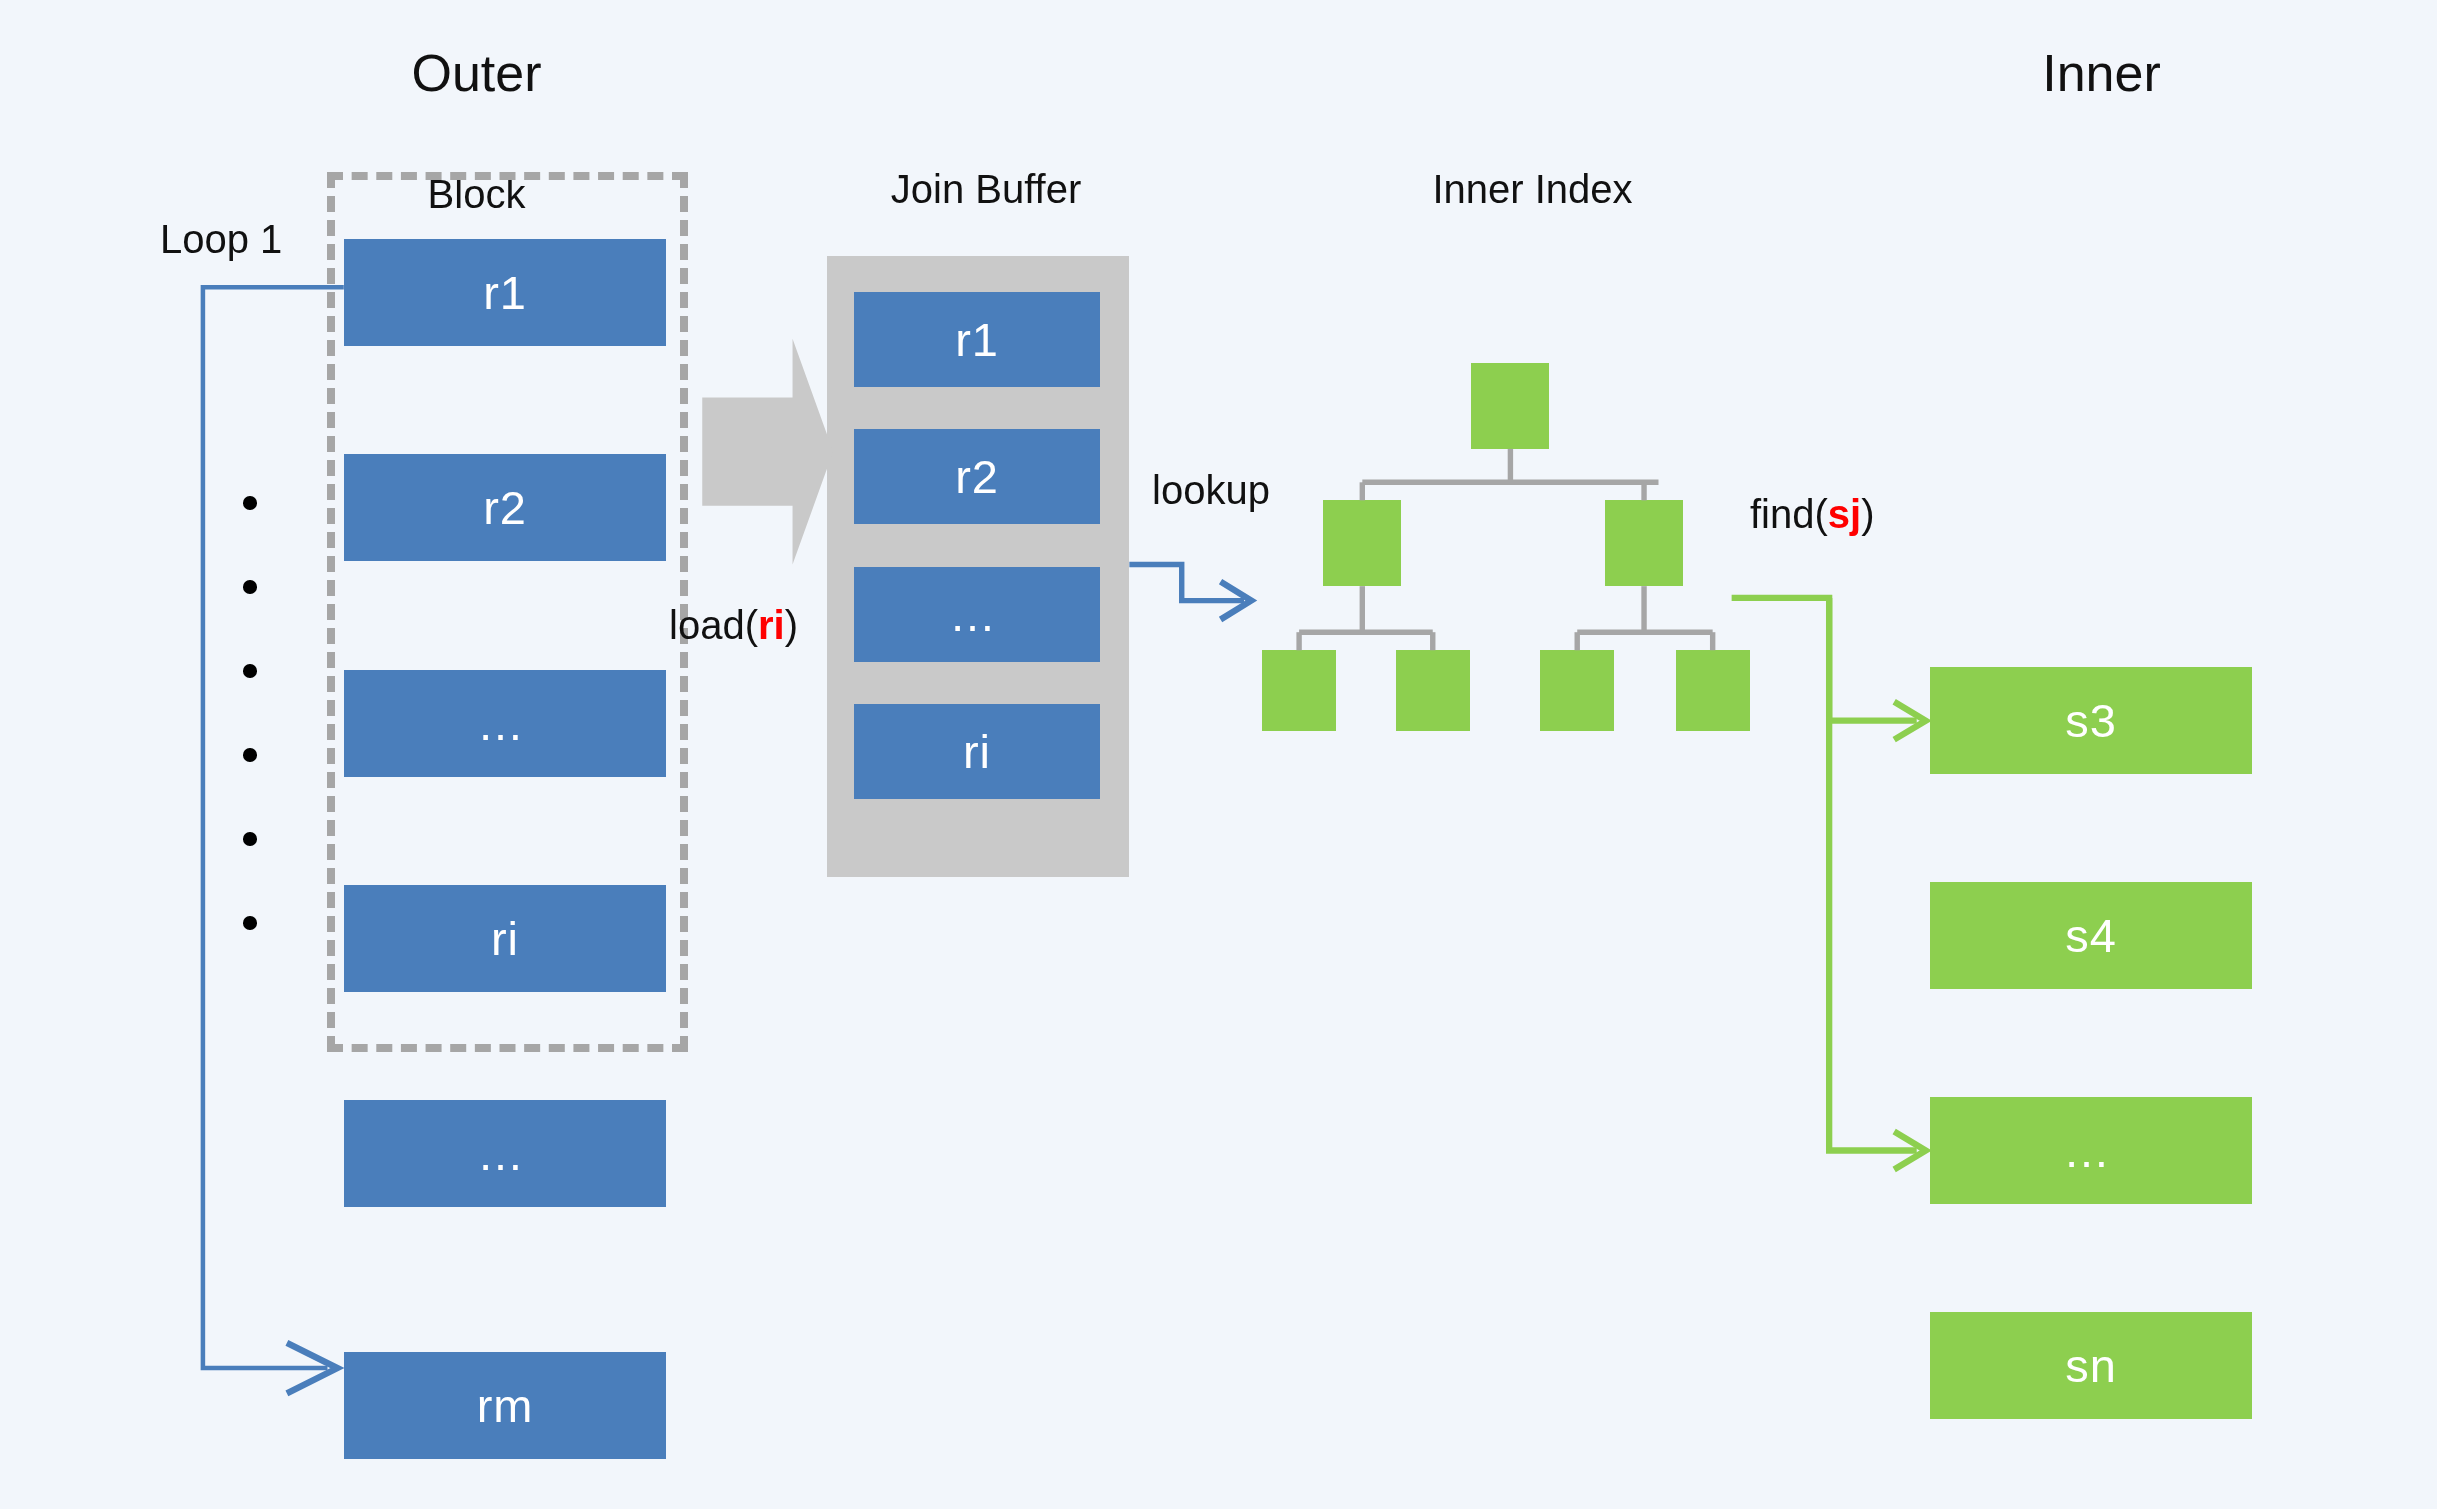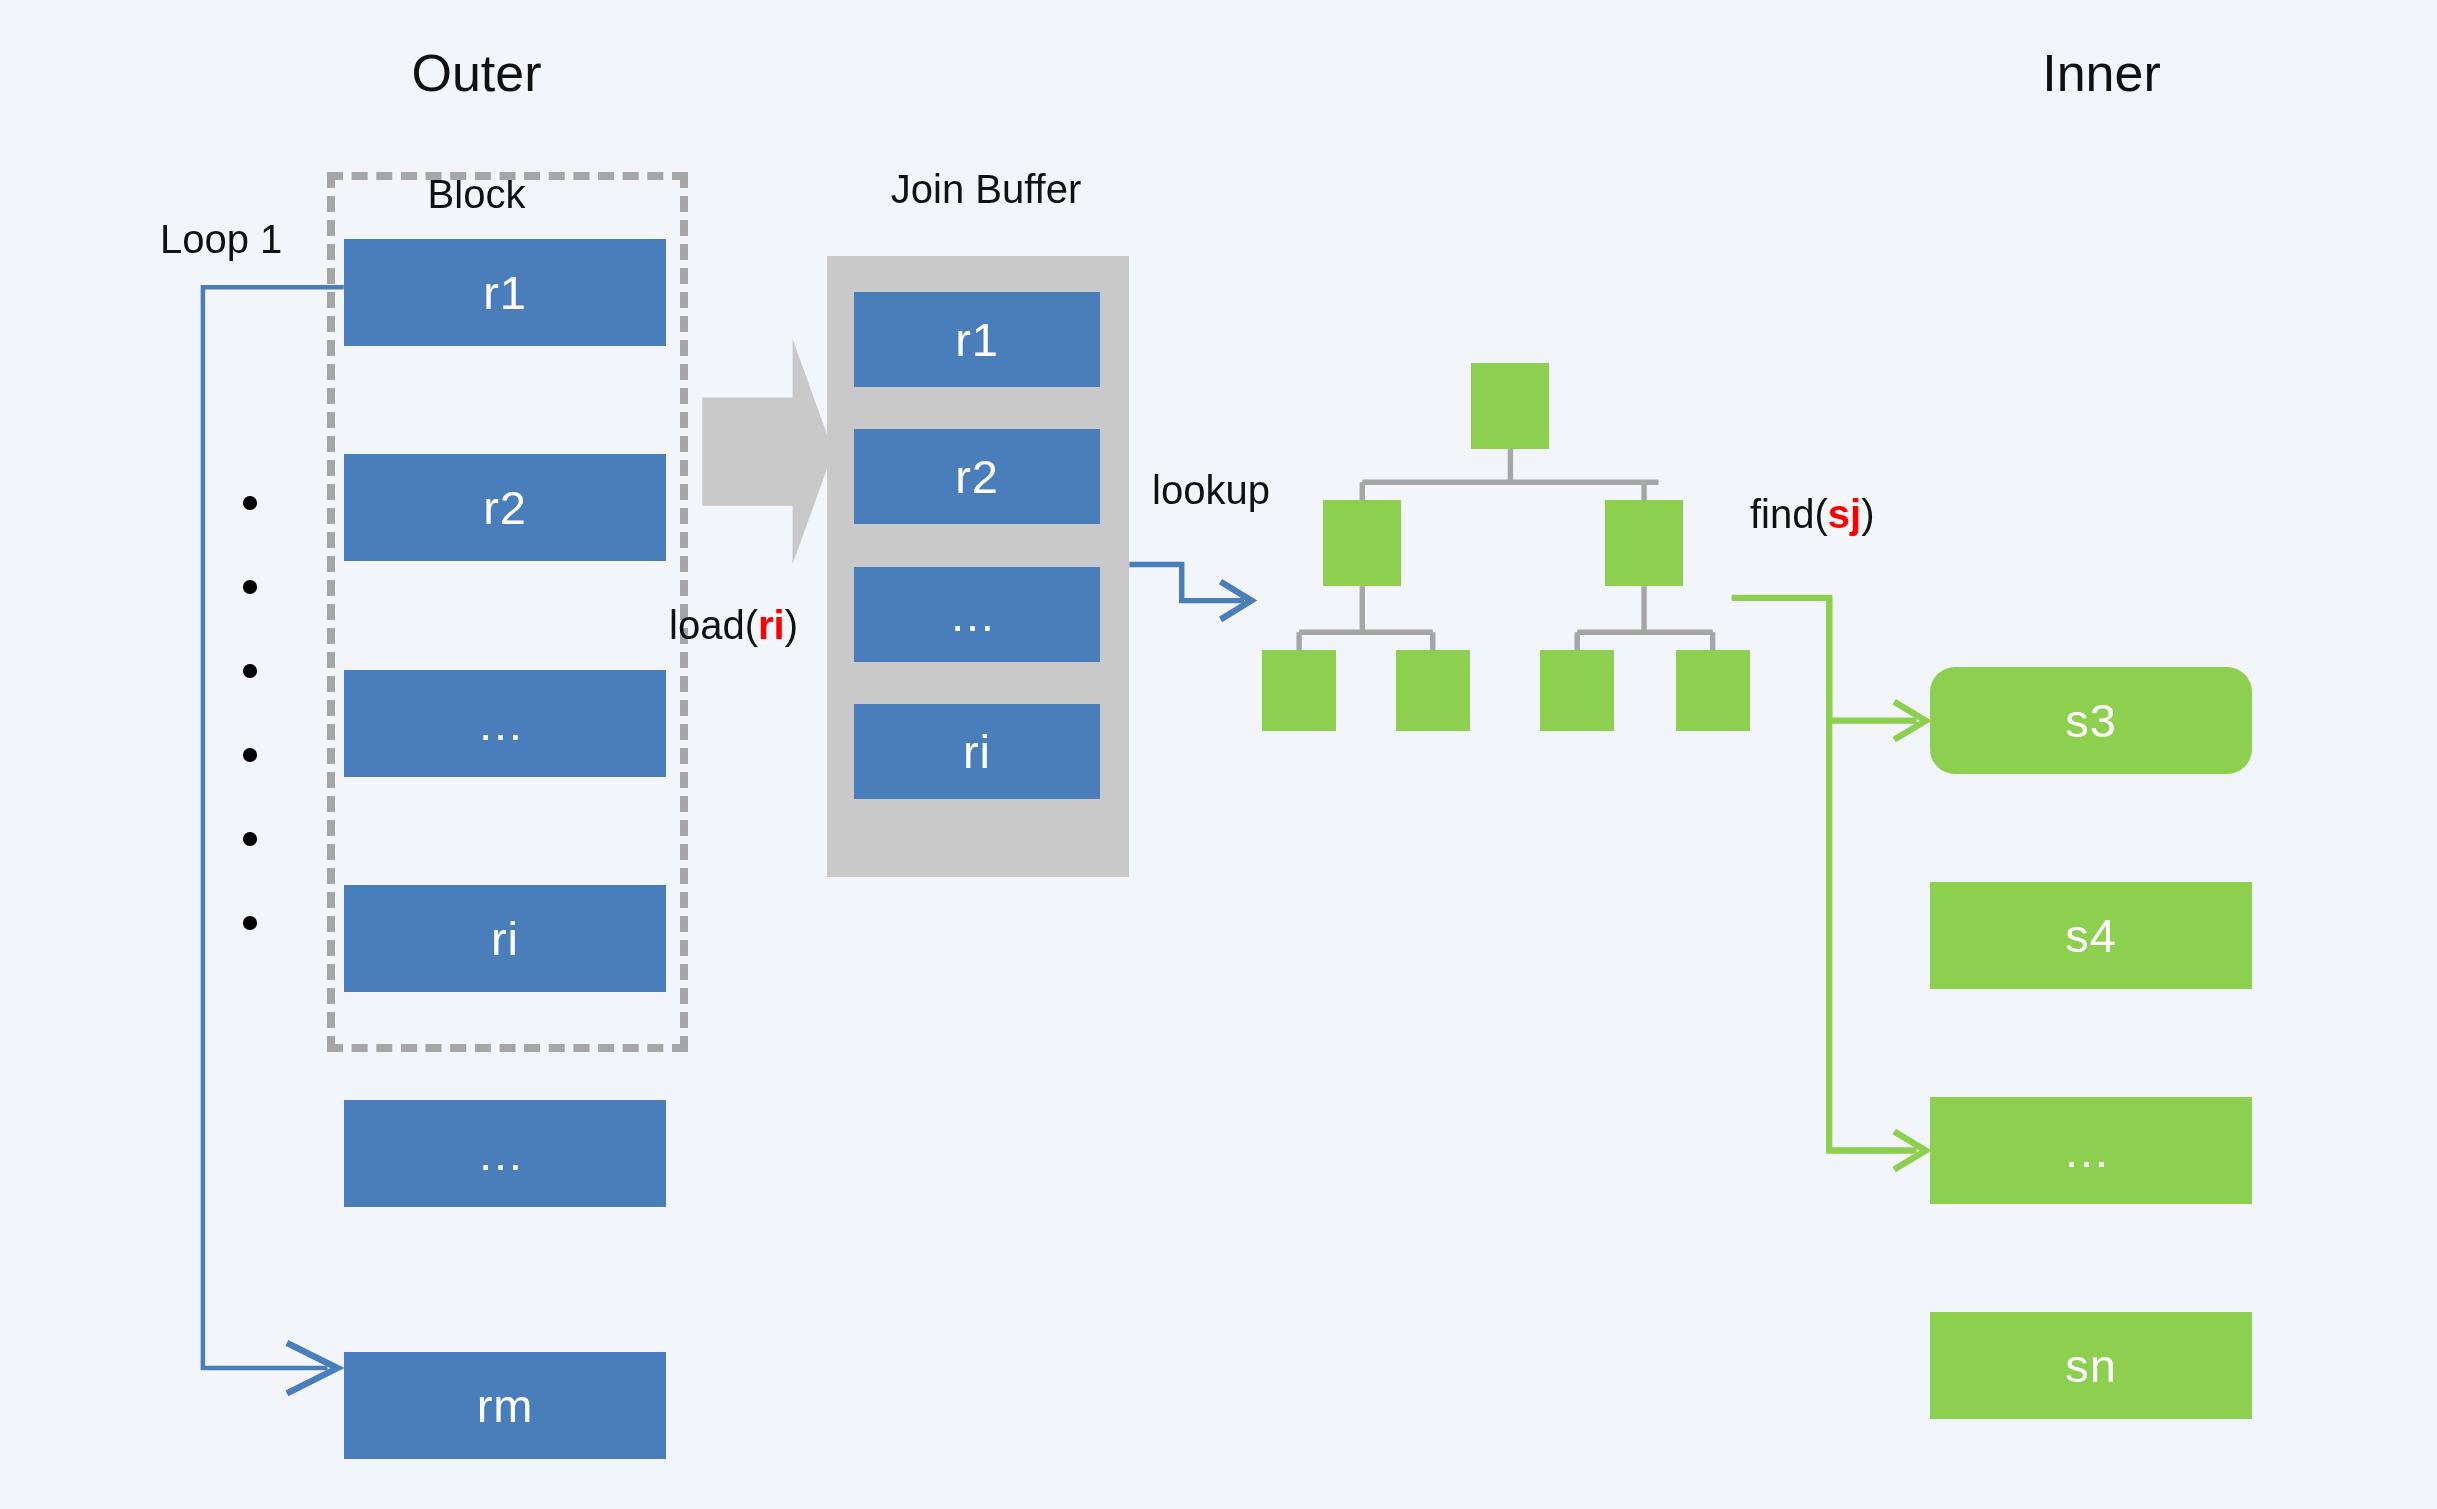--- a/index.html
+++ b/index.html
@@ -89,20 +89,21 @@
 </head>
 <body>
 
 <div id="stage">
 
   <div class="hdr" style="left:334px; top:43px; width:253px;">Outer</div>
   <div class="hdr" style="left:1959px; top:43px; width:253px;">Inner</div>
 
   <div class="sub" style="left:361px; top:172px; width:199px;">Block</div>
   <div class="sub" style="left:758px; top:167px; width:424px;">Join Buffer</div>
+  <div class="sub" style="left:1291px; top:167px; width:451px;">Inner Index</div>
 
   <div class="lbl" style="left:144px; top:217px;">Loop 1</div>
 
   <div class="dashblock" style="left:311px; top:172px; width:361px; height:880px;"></div>
 
   <div class="rowbox blue" style="left:328px; top:239px; width:322px; height:107px;">r1</div>
   <div class="rowbox blue" style="left:328px; top:454px; width:322px; height:107px;">r2</div>
   <div class="rowbox blue dots3" style="left:328px; top:670px; width:322px; height:107px;">…</div>
   <div class="rowbox blue" style="left:328px; top:885px; width:322px; height:107px;">ri</div>
 
@@ -133,21 +134,21 @@
   </div>
 
   <div class="node" style="left:1455px; top:363px; width:78px; height:86px;"></div>
   <div class="node" style="left:1307px; top:500px; width:78px; height:86px;"></div>
   <div class="node" style="left:1589px; top:500px; width:78px; height:86px;"></div>
   <div class="node" style="left:1246px; top:650px; width:74px; height:81px;"></div>
   <div class="node" style="left:1380px; top:650px; width:74px; height:81px;"></div>
   <div class="node" style="left:1524px; top:650px; width:74px; height:81px;"></div>
   <div class="node" style="left:1660px; top:650px; width:74px; height:81px;"></div>
 
-  <div class="rowbox green" style="left:1914px; top:667px; width:322px; height:107px;border-radius:25px;">s3</div>
+  <div class="rowbox green" style="left:1914px; top:667px; width:322px; height:107px;">s3</div>
   <div class="rowbox green" style="left:1914px; top:882px; width:322px; height:107px;">s4</div>
   <div class="rowbox green dots3" style="left:1914px; top:1097px; width:322px; height:107px;">…</div>
   <div class="rowbox green" style="left:1914px; top:1312px; width:322px; height:107px;">sn</div>
 
   <svg class="overlay" viewBox="0 0 2700 1672">
 
     <g>
       <path d="M 363 318 L 207 318 L 207 1515 L 345 1515" fill="none" stroke="#4a7ebb" stroke-width="5"></path>
       <path d="M 300 1487 L 356 1515 L 300 1543" fill="none" stroke="#4a7ebb" stroke-width="7" stroke-linecap="butt"></path>
     </g>

